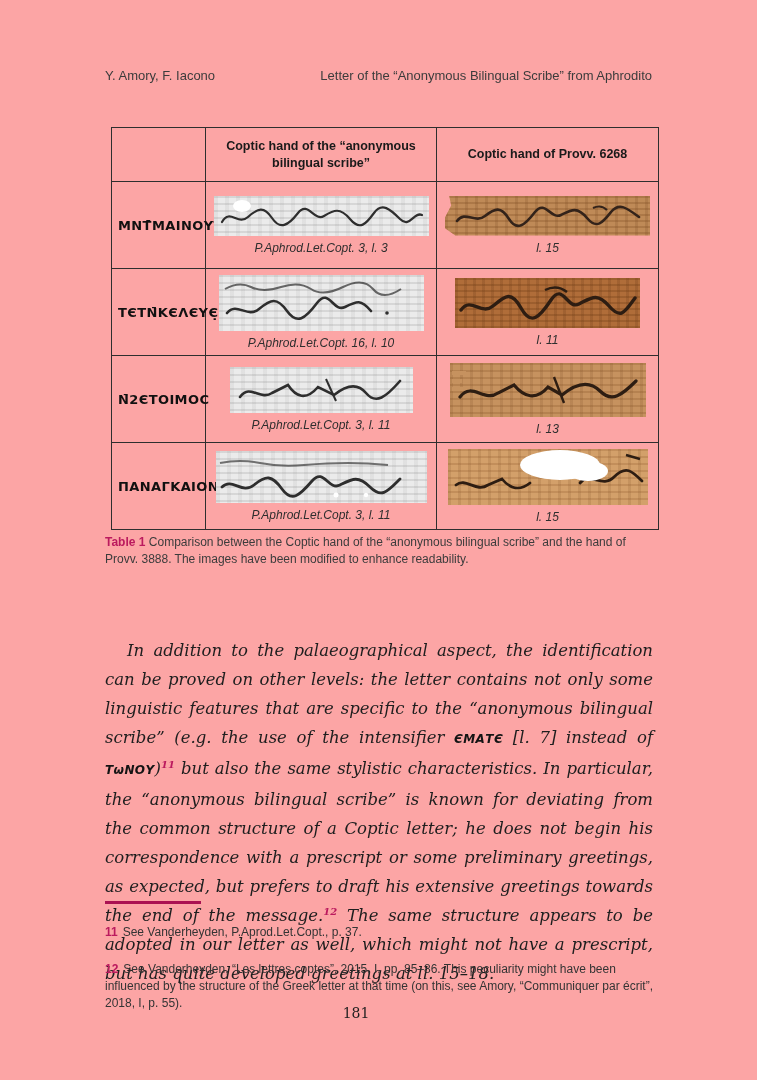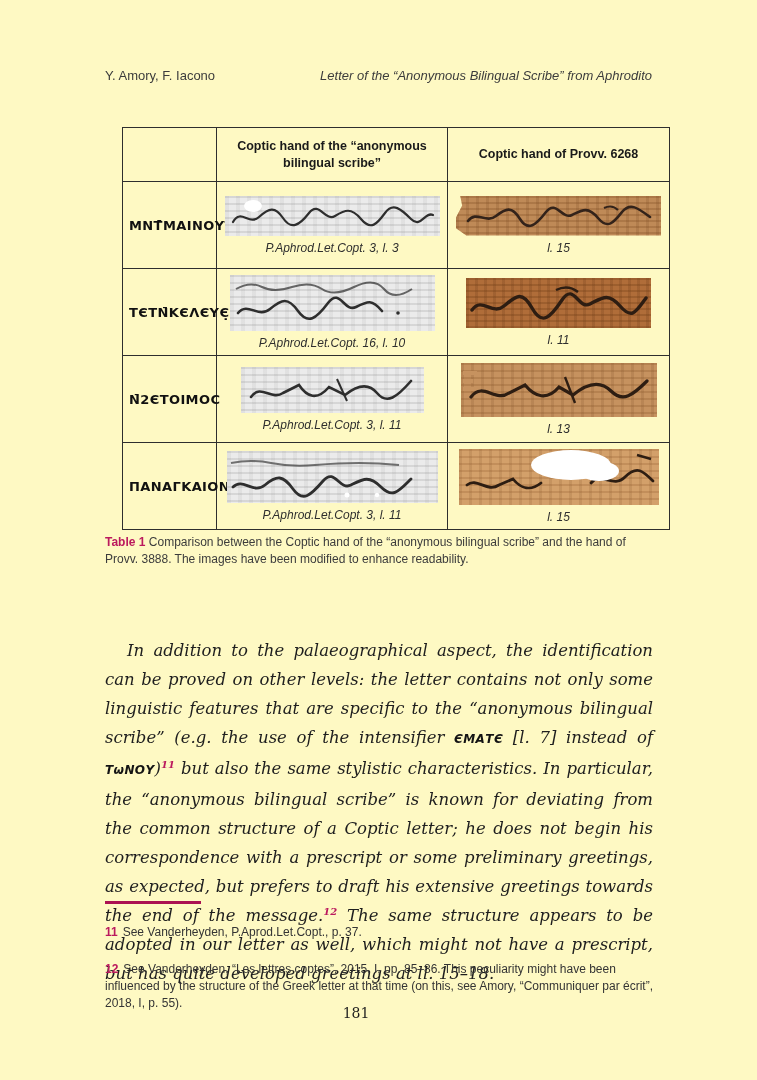--- a/index.html
+++ b/index.html
@@ -1,31 +1,31 @@
 <!DOCTYPE html>
 <html><head>
 <meta charset="utf-8">
 <style>
   * { margin:0; padding:0; box-sizing:border-box; }
   html,body { background:#ffffff; }
   .page {
-    position:relative; width:757px; height:1080px; background:#fef9c3;
+    position:relative; width:757px; height:1080px; background:#fca5a5;
     font-family:"Liberation Sans", sans-serif; color:#1f1f1f; overflow:hidden;
   }
   
   .running-head {
     position:absolute; left:105px; top:68px; width:547px;
     display:flex; justify-content:space-between; align-items:baseline;
     font-size:13px; color:#3c3c3c;
   }
-  .running-head .rh-right { font-style:italic; }
+  .running-head .rh-right { }
 
   
   .cmp-table {
-    position:absolute; left:122px; top:127px; width:547px;
+    position:absolute; left:111px; top:127px; width:547px;
     border-collapse:collapse; table-layout:fixed;padding-left:17px;
   }
   .cmp-table col.c1 { width:94px; }
   .cmp-table col.c2 { width:231px; }
   .cmp-table col.c3 { width:222px; }
   .cmp-table th, .cmp-table td {
     border:1px solid #2e2e2e; text-align:center; vertical-align:middle; padding:4px 6px;
   }
   .cmp-table th { height:54px; font-size:12.5px; font-weight:bold; color:#1a1a1a; line-height:1.3; }
   .cmp-table td { height:87px; }

